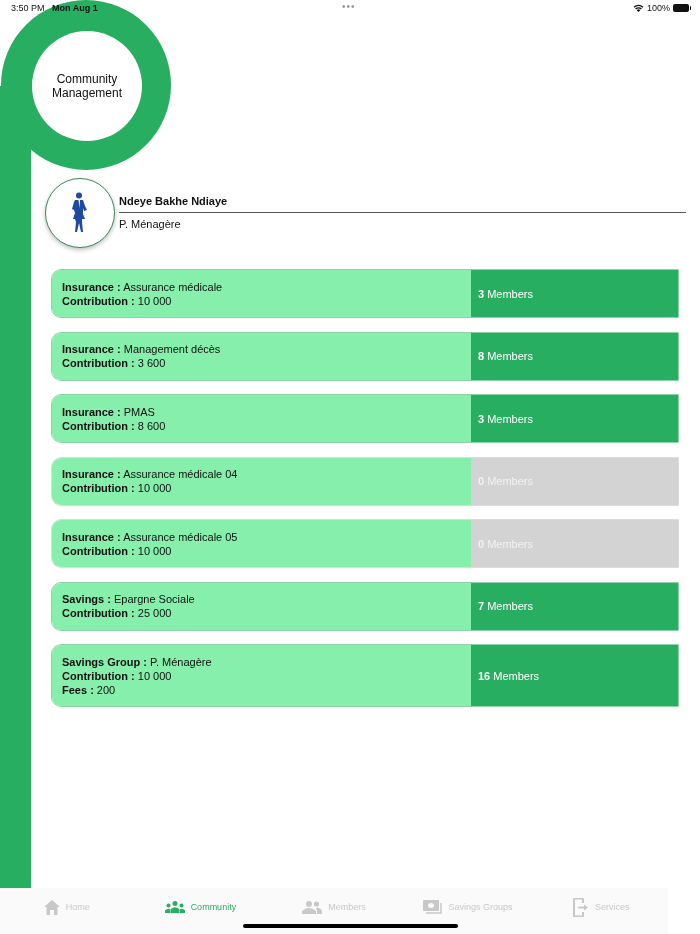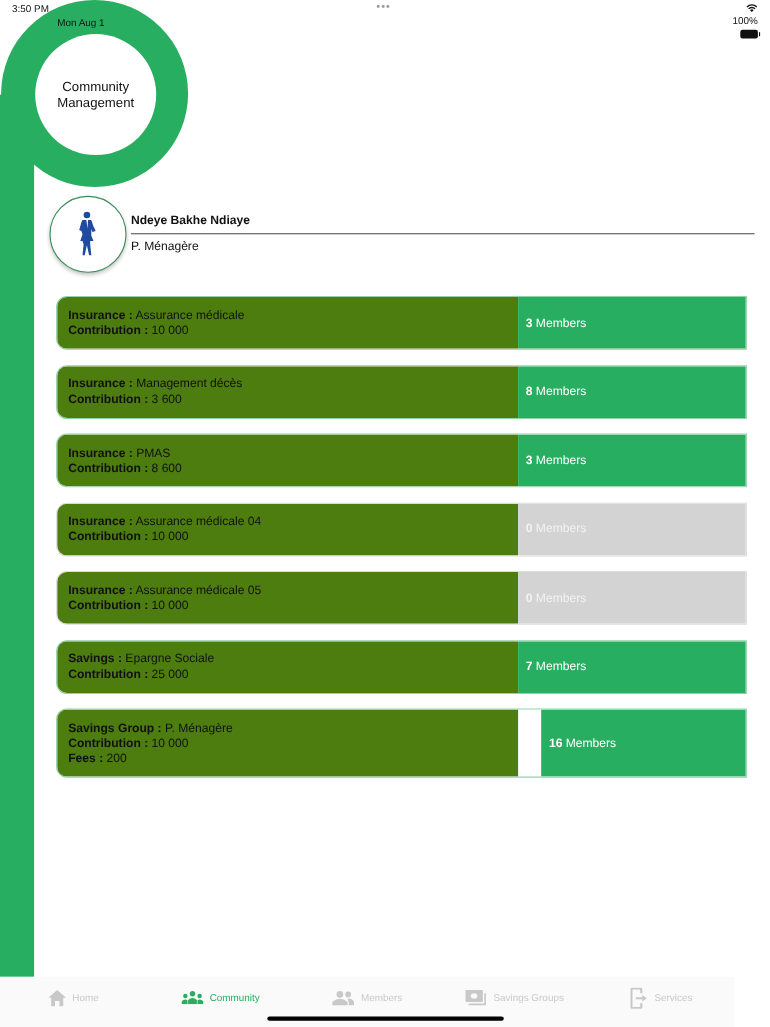--- a/index.html
+++ b/index.html
@@ -10,23 +10,23 @@
       color: #111;
     }
     .screen { position: relative; width: 700px; height: 934px; background: #fff; }
 
     
     .status-bar {
       position: absolute; top: 0; left: 0; width: 700px; height: 18px;
       font-size: 9px; color: #111; z-index: 5;
     }
     .status-time { position: absolute; left: 11px; top: 3px; }
-    .status-date { position: absolute; left: 52px; top: 16px; font-weight: normal; }
+    .status-date { position: absolute; left: 52px; top: 3px; font-weight: bold; }
     .status-dots { position: absolute; left: 342px; top: 1px; color: #999; font-size: 10px; letter-spacing: 1px; }
-    .status-right { position: absolute; right: 11px; top: 3px; display: flex; align-items: flex-end; gap: 3px; flex-direction: column; }
+    .status-right { position: absolute; right: 11px; top: 3px; display: flex; align-items: center; gap: 3px; }
     .battery { width: 16px; height: 8px; background: #111; border-radius: 2px; position: relative; }
     .battery::after { content: ""; position: absolute; right: -2px; top: 2px; width: 1.5px; height: 4px; background: #111; border-radius: 1px; }
 
     
     .p-bar { position: absolute; left: 0; top: 86px; width: 31px; height: 802px; background: #28ae60; }
     .p-ring {
       position: absolute; left: 1px; top: 0px; width: 170px; height: 170px;
       border-radius: 50%; background: #28ae60;
     }
     .p-hole {
@@ -48,23 +48,23 @@
     .profile-line { position: absolute; left: 119px; top: 212px; width: 567px; height: 1px; background: #555; }
     .profile-role { position: absolute; left: 119px; top: 218px; font-size: 11px; color: #111; }
 
     
     .cards { position: absolute; left: 51px; top: 269px; width: 628px; }
     .card {
       display: flex; width: 628px; height: 49px; margin-bottom: 13.5px;
       border: 1px solid #8fd3a8; border-radius: 10px 0 0 10px; overflow: hidden;
     }
     .card.inactive { border-color: #dcdcdc; }
-    .card.tall { height: 63px; gap: 21px; }
+    .card.tall { height: 63px; }
     .card-left {
-      flex: 0 0 419px; background: #4d7c0f; padding-left: 10px;
+      flex: 0 0 419px; background: #86efac; padding-left: 10px;
       display: flex; flex-direction: column; justify-content: center;
       font-size: 11px; line-height: 14px; color: #111;
     }
     .card-left b { font-weight: bold; }
     .card-right {
       flex: 1; background: #28ae60; color: #fff; font-size: 11px;
       display: flex; align-items: center; padding-left: 7px;
     }
     .card.inactive .card-right { background: #d3d3d3; color: #f2f2f2; }
     .card-right b { font-weight: bold; margin-right: 3px; }

